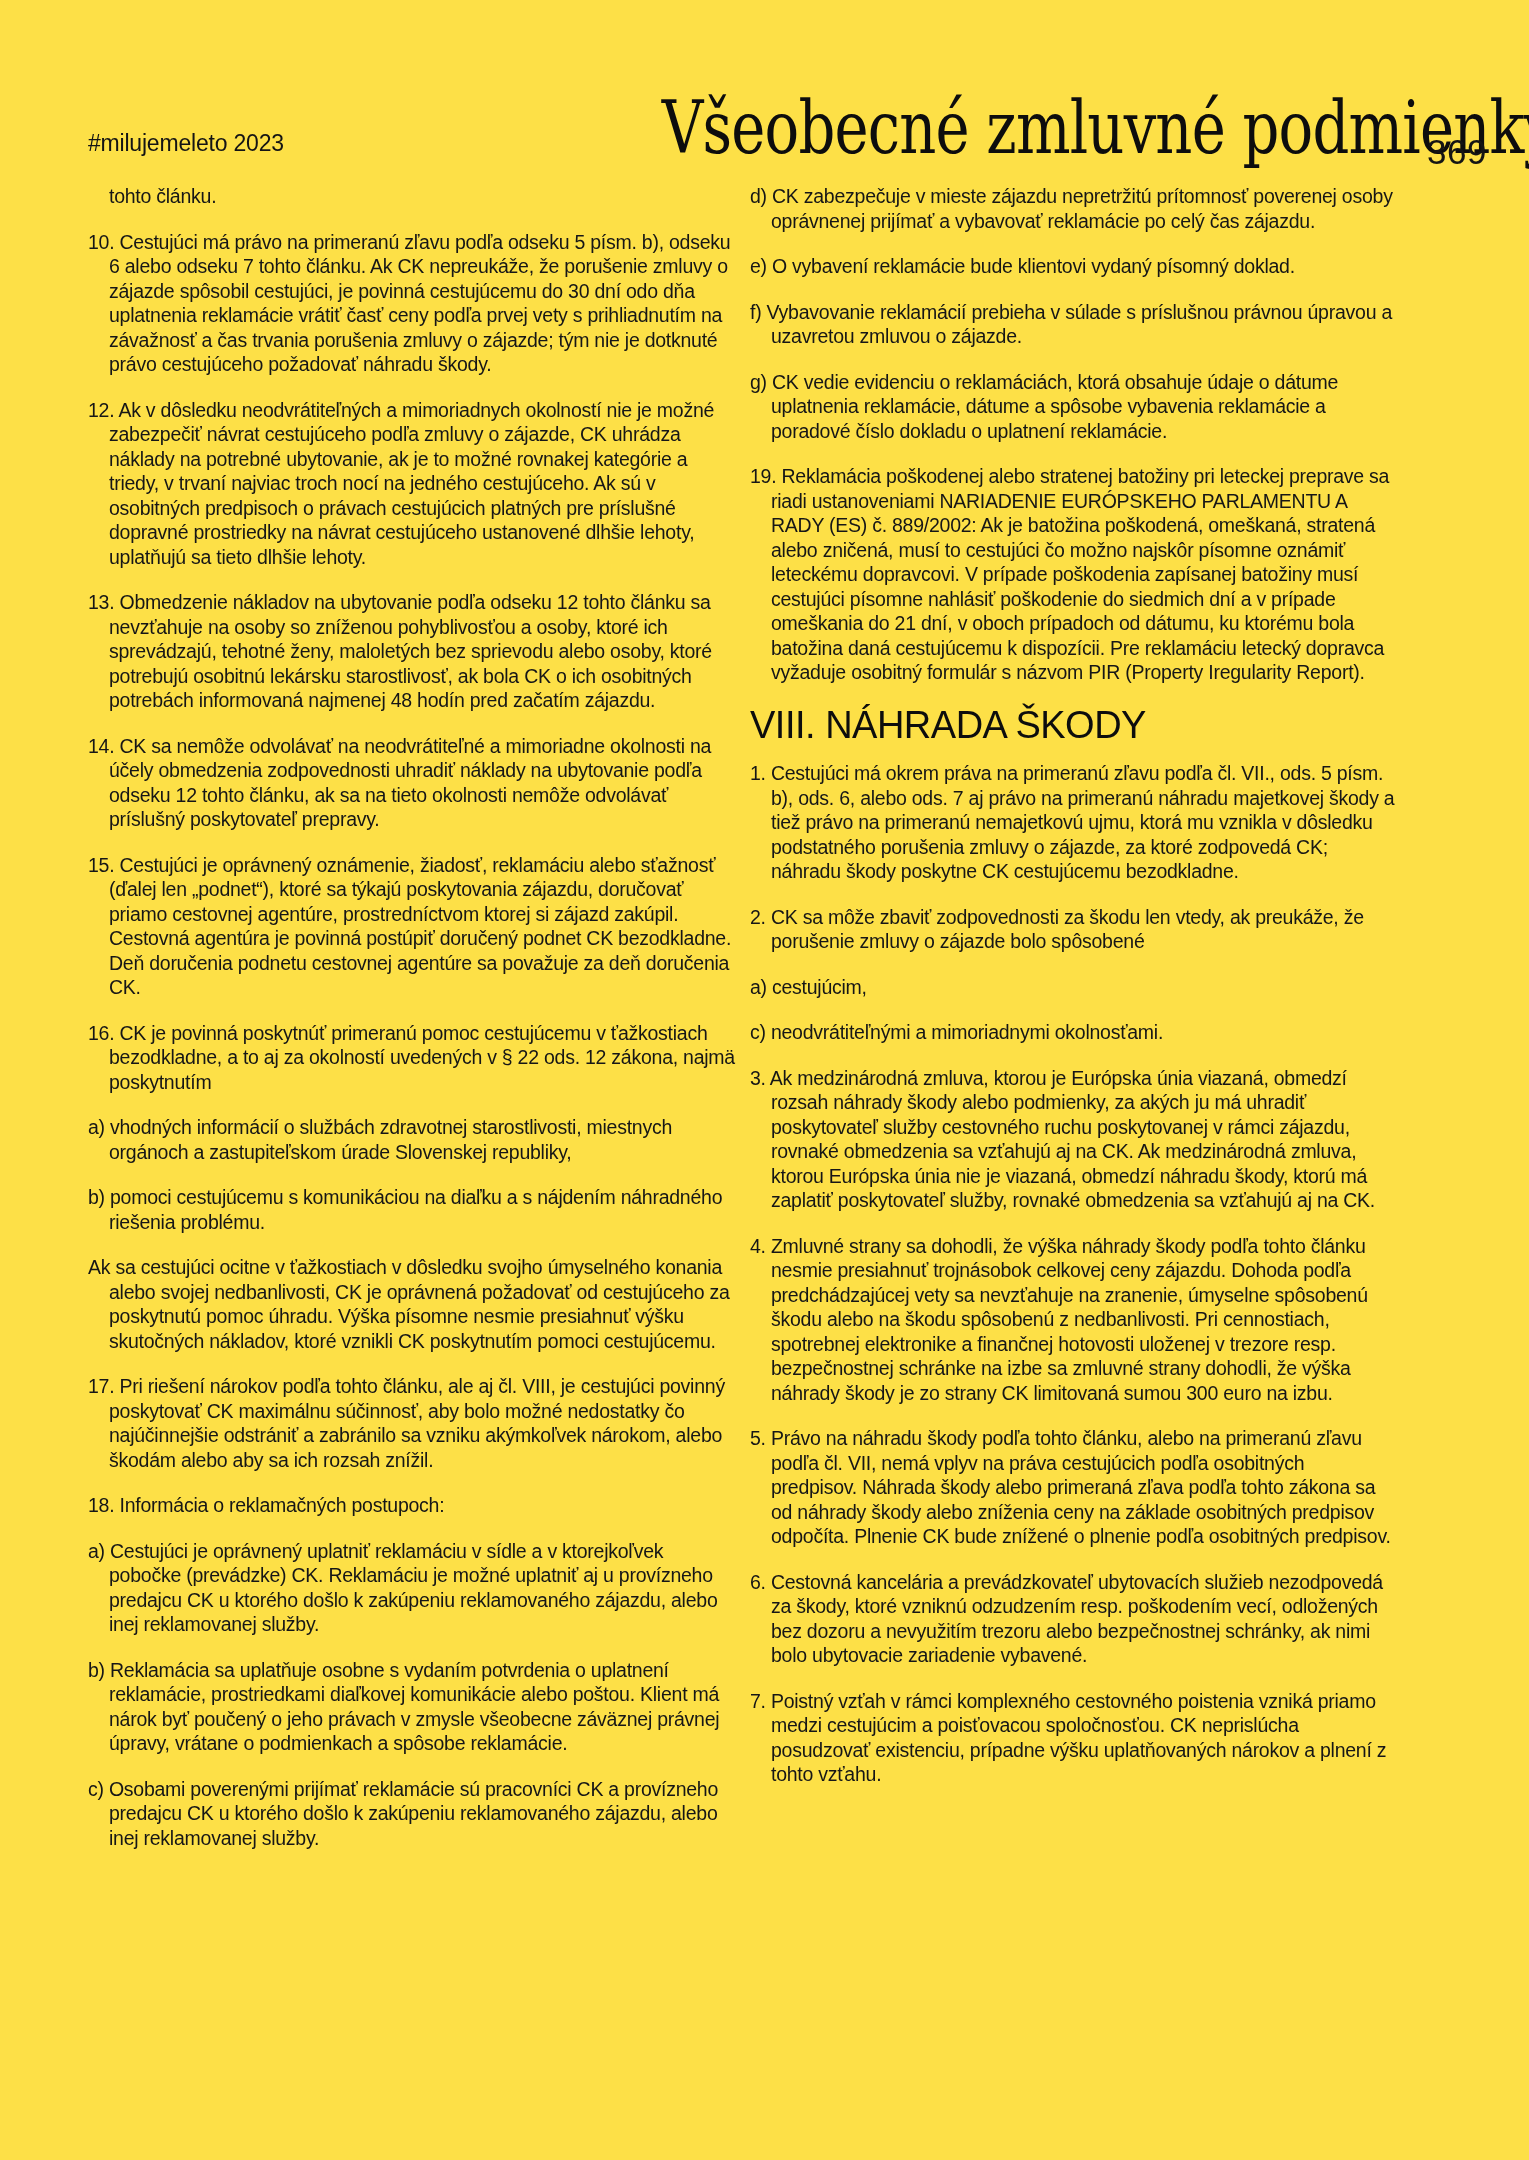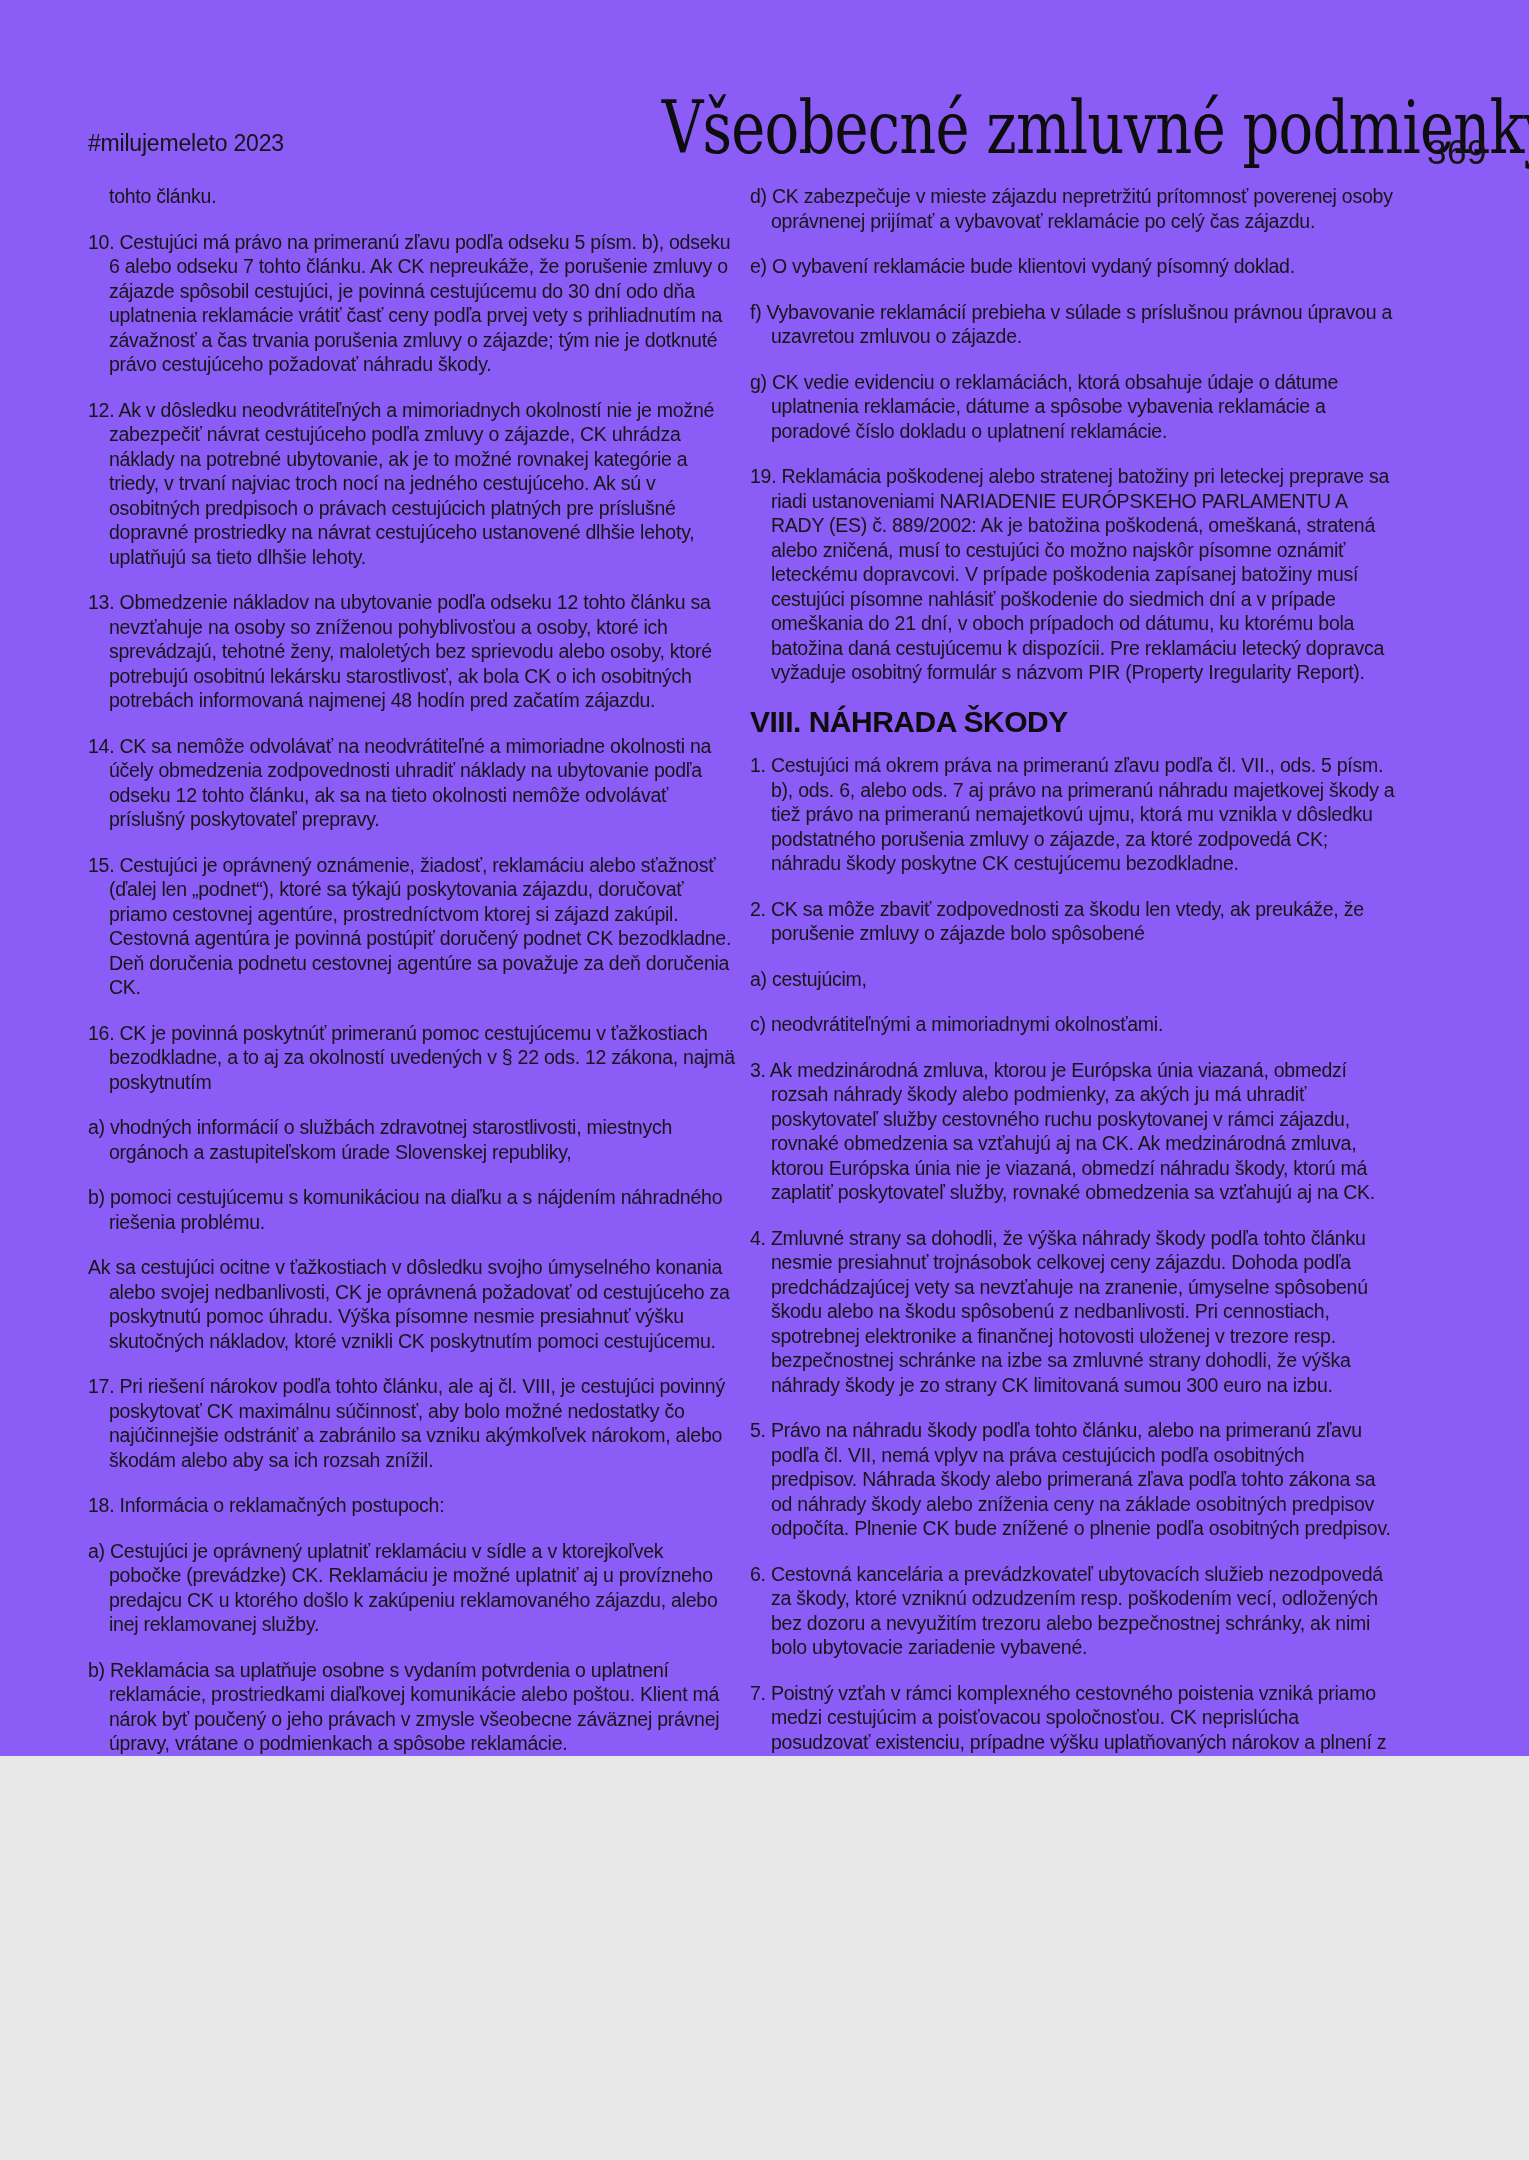--- a/index.html
+++ b/index.html
@@ -1,19 +1,19 @@
 <!DOCTYPE html>
 <html><head>
 <meta charset="utf-8">
 <style>
   html,body{margin:0;padding:0;background:#e8e8e8;}
   .page{
     position:relative;
-    width:1529px;height:1756px;
-    background:#8b5cf6;
+    width:1529px;height:2160px;
+    background:#fde047;
     font-family:"Liberation Sans",sans-serif;
     color:#141414;
     overflow:hidden;
   }
   .meta{
     position:absolute;left:88px;top:130px;
     font-size:23px;letter-spacing:-0.2px;color:#141414;
   }
   .title-wrap{
     position:absolute;left:550px;top:92px;width:840px;
@@ -48,22 +48,22 @@
   .item{
     padding-left:21px;
     text-indent:-21px;
     margin-bottom:21px;
   }
   .item.cont{
     padding-left:21px;
     text-indent:0;
   }
   .section-heading{
-    font-size:30px;
-    font-weight:bold;
+    font-size:38px;
+    font-weight:normal;
     letter-spacing:-0.5px;
     line-height:1.05;
     margin:10px 0 16px 0;
     color:#0d0d0d;
   }
 </style>
 </head>
 <body>
 
 <div class="page">

